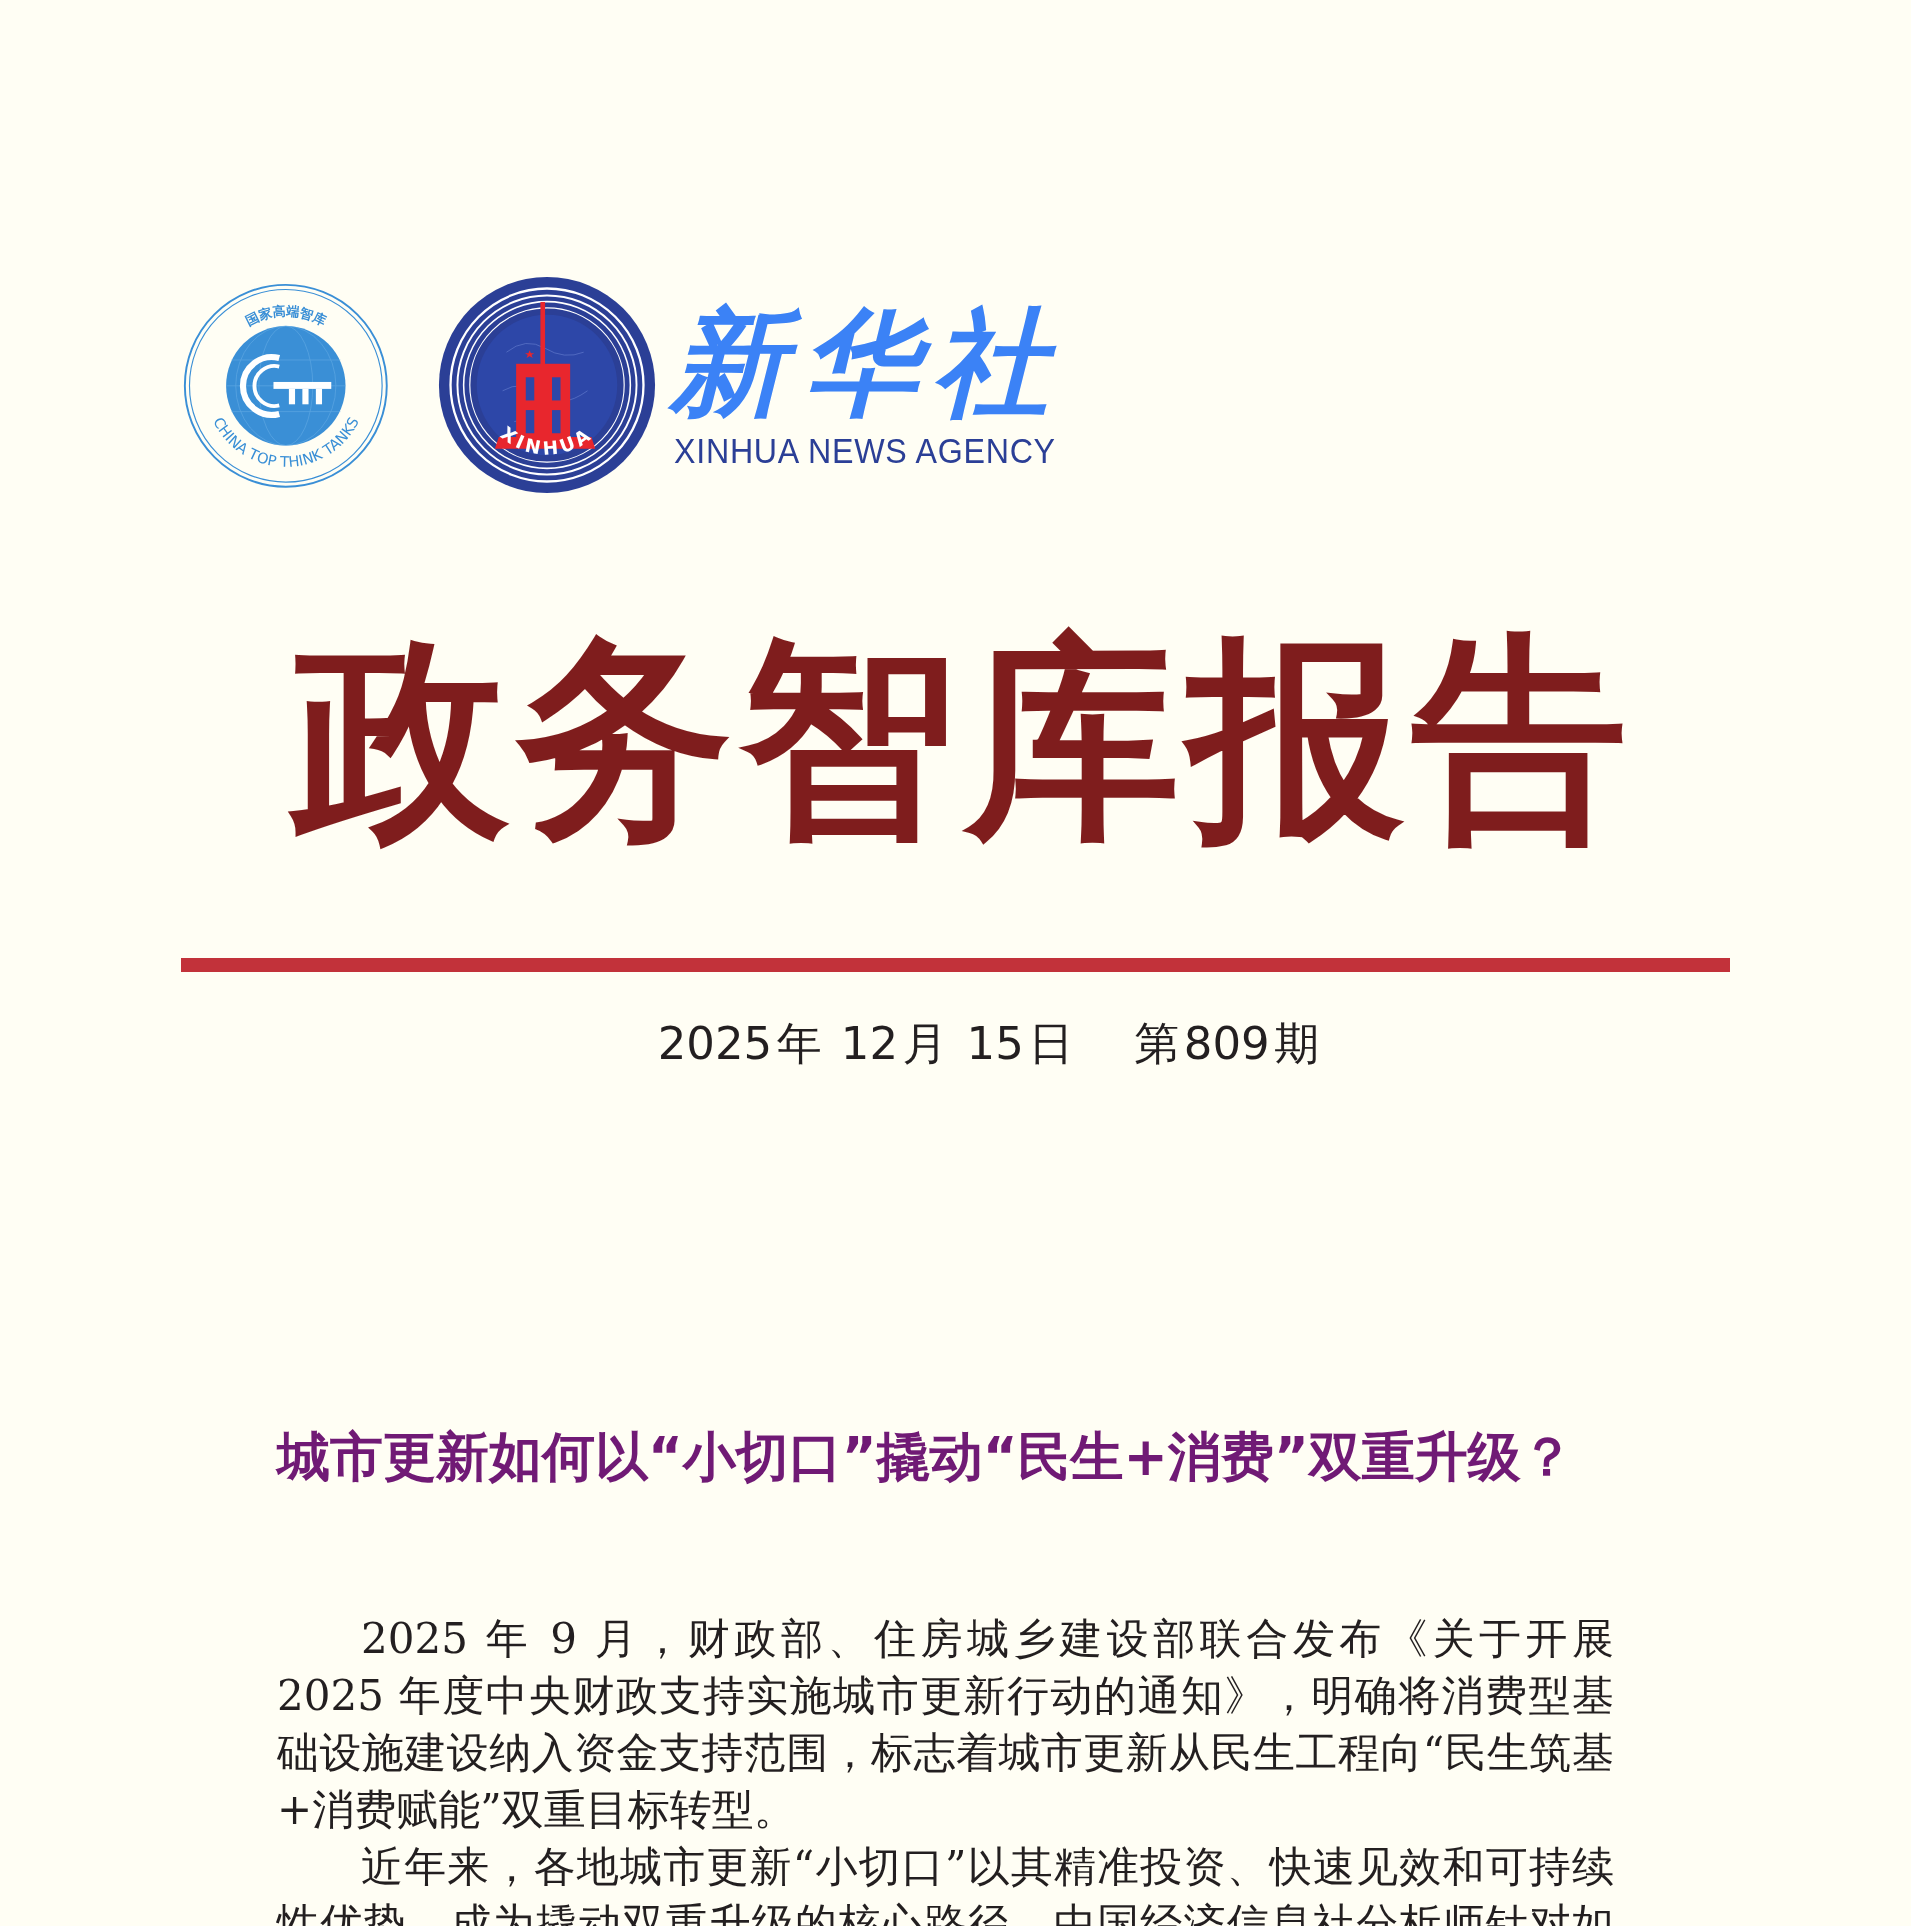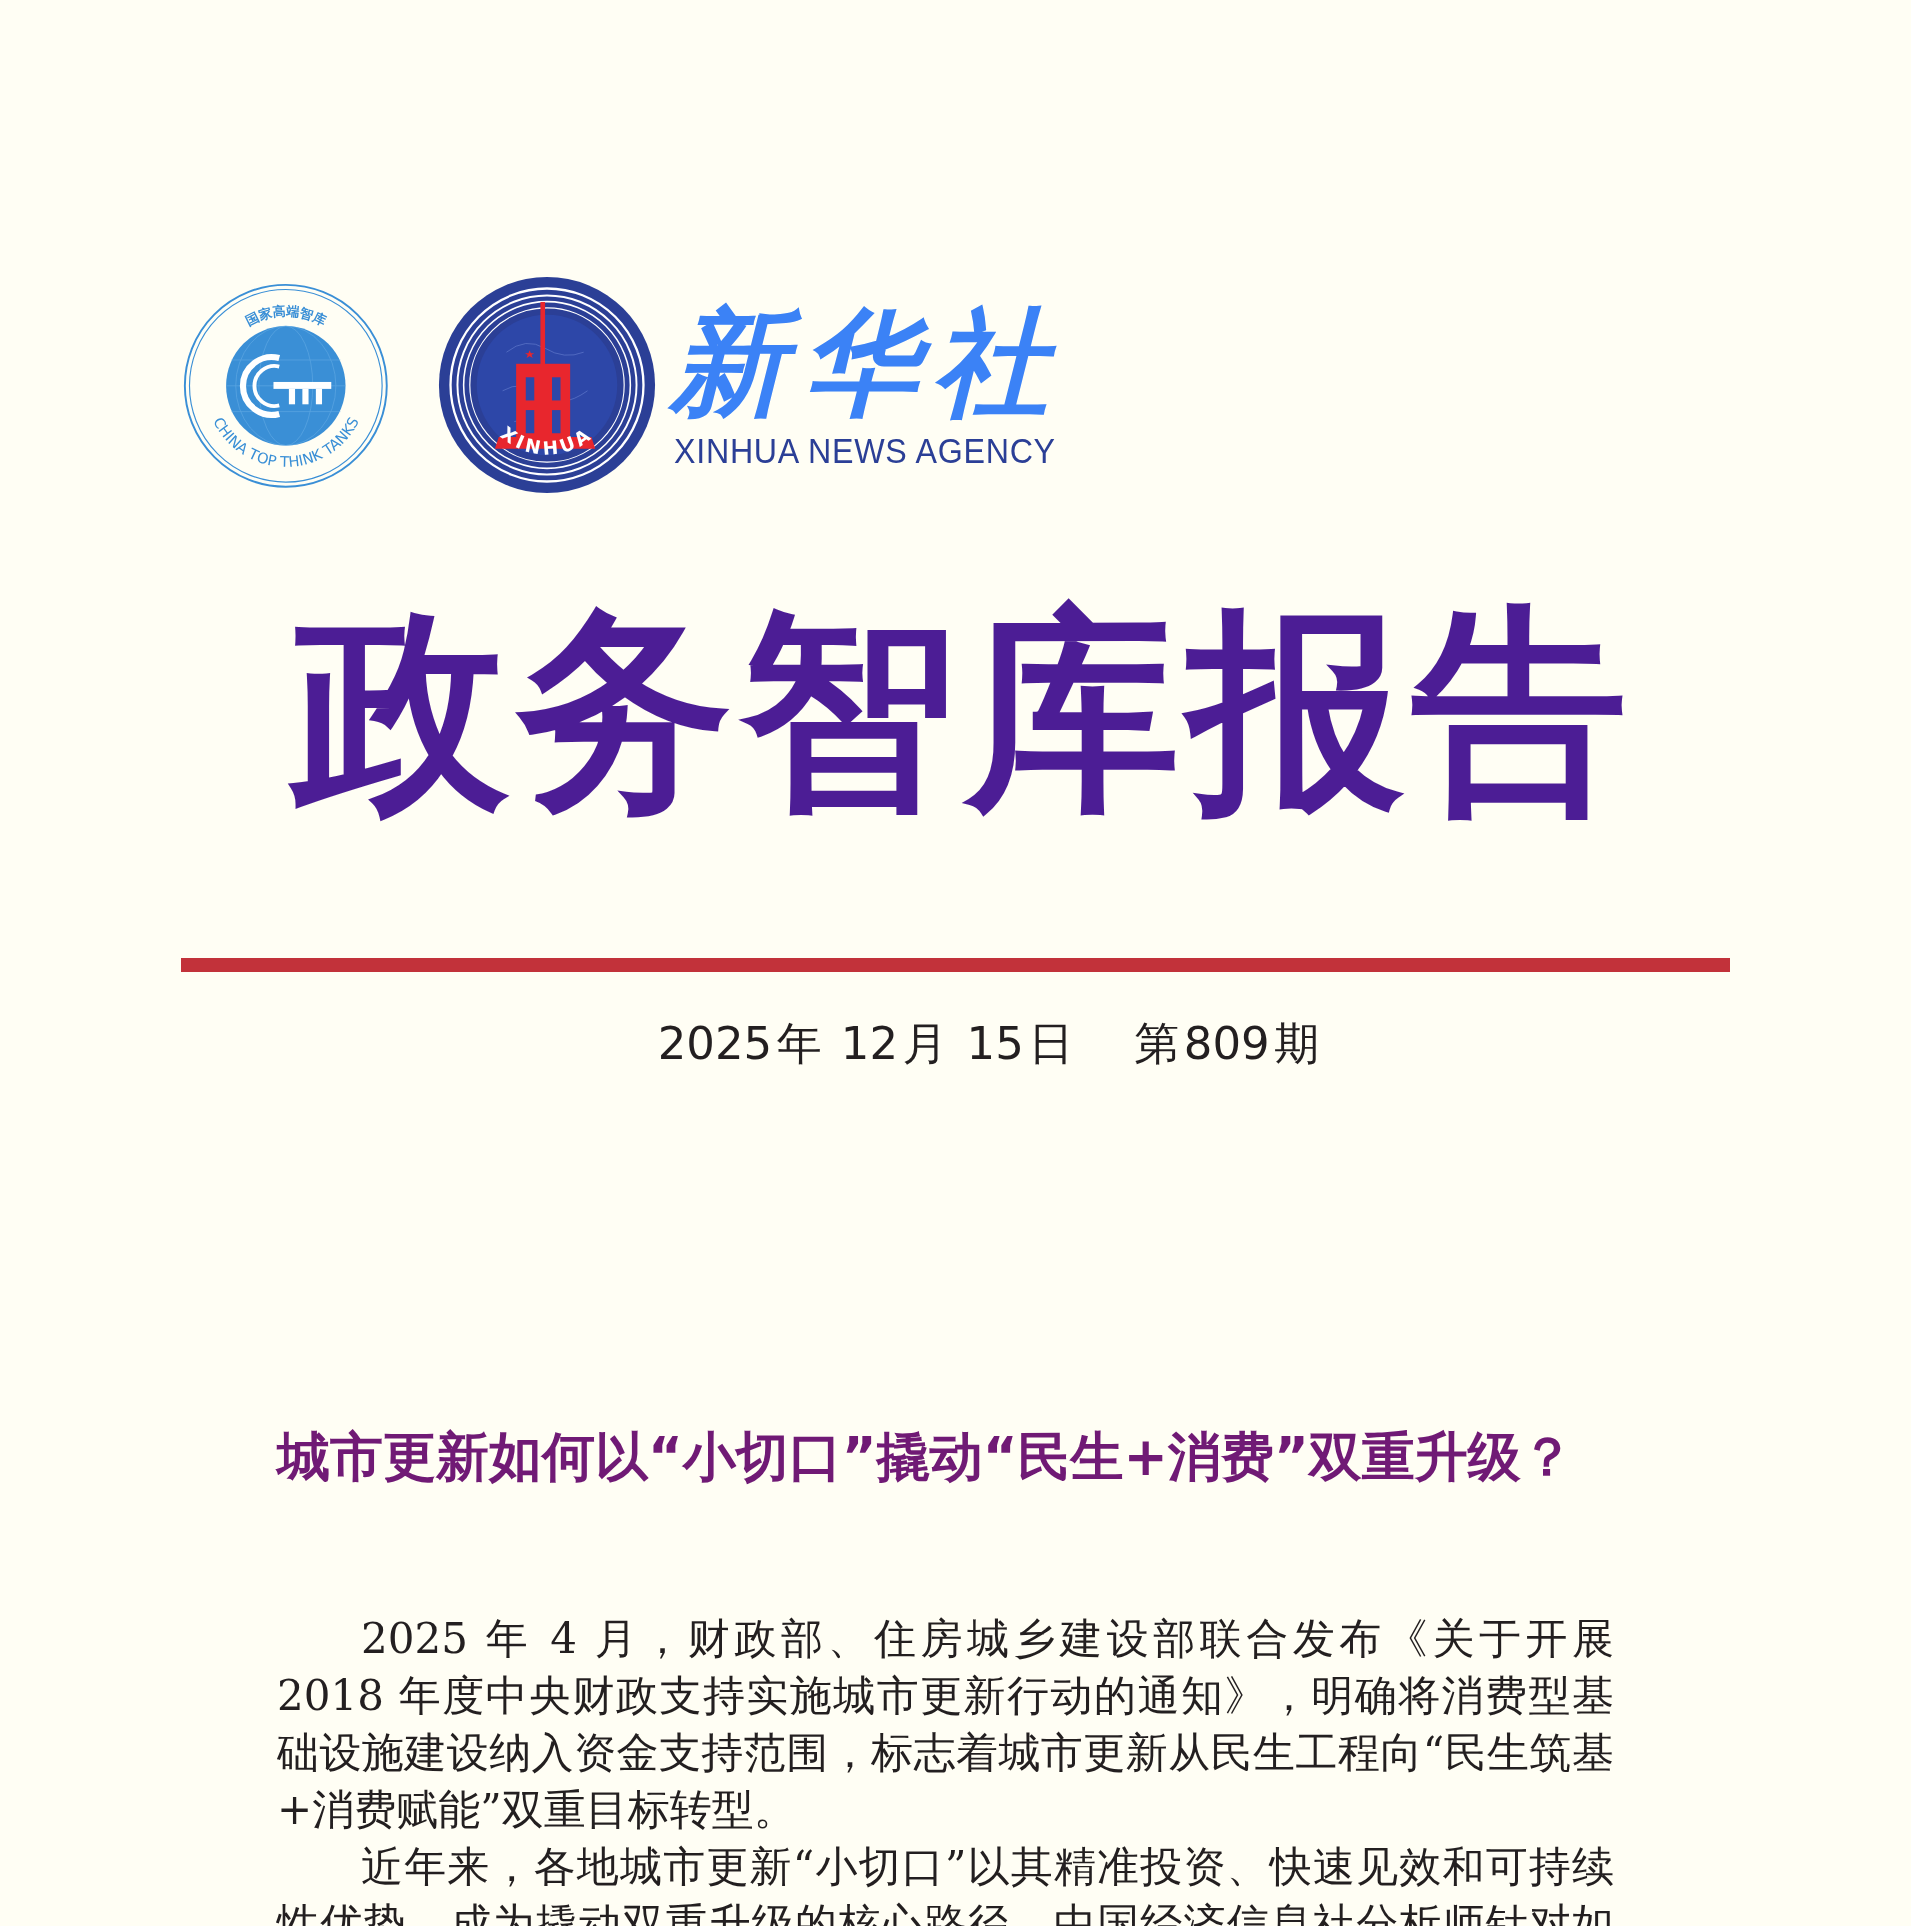--- a/index.html
+++ b/index.html
@@ -40,25 +40,25 @@
       font-size: 35px;
       color: #2b3f96;
       letter-spacing: 0.8px;
       transform: scaleX(0.92);
       transform-origin: left top;
       line-height: 1;
     }
 
     
     .masthead-title {
-      left: 293px; top: 604px;
+      left: 293px; top: 632px;
       font-family: "DejaVu Sans", "Liberation Sans", sans-serif;
       font-weight: bold;
       font-size: 216px;
-      color: #4c1d95;
+      color: #7f1d1d;
       letter-spacing: 7.7px;
       line-height: 1;
       white-space: nowrap;
     }
     .masthead-rule {
       left: 181px; top: 958px; width: 1549px; height: 14px;
       background: #c2323a;
     }
     .issue-line {
       left: 0; width: 1911px; top: 1021px;
@@ -170,16 +170,16 @@
   <span>2025</span><span>年</span>
   <span>12</span><span>月</span>
   <span>15</span><span>日</span>
   <span style="display:inline-block;width:23px"></span>
   <span>第</span><span>809</span><span>期</span>
 </div>
 
 <div class="abs headline">城市更新如何以“小切口”撬动“民生+消费”双重升级？</div>
 
 <div class="abs body-text">
-  <p>2025 年 4 月，财政部、住房城乡建设部联合发布《关于开展 2018 年度中央财政支持实施城市更新行动的通知》，明确将消费型基础设施建设纳入资金支持范围，标志着城市更新从民生工程向“民生筑基+消费赋能”双重目标转型。</p>
+  <p>2025 年 9 月，财政部、住房城乡建设部联合发布《关于开展 2025 年度中央财政支持实施城市更新行动的通知》，明确将消费型基础设施建设纳入资金支持范围，标志着城市更新从民生工程向“民生筑基+消费赋能”双重目标转型。</p>
   <p>近年来，各地城市更新“小切口”以其精准投资、快速见效和可持续性优势，成为撬动双重升级的核心路径。中国经济信息社分析师针对如何进一步发挥“小切口”优势、破解系统性挑战提出建议，旨在实现政策精准度、实施持续性、治理包容性的三重跃升，从而更好地以“小切口”推动“民生+消费”双重升级，为居民塑造“推窗见绿、幸福可及”的高品质城市空间。</p>
 </div>
 
 
 </body></html>

